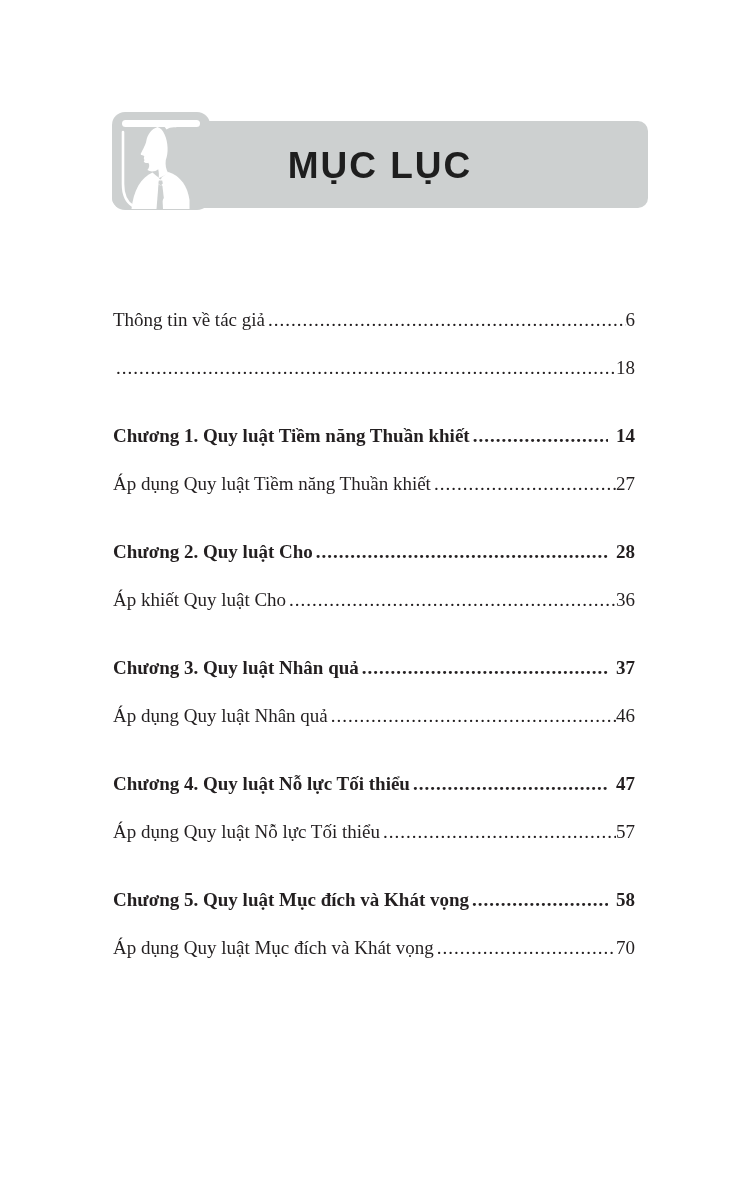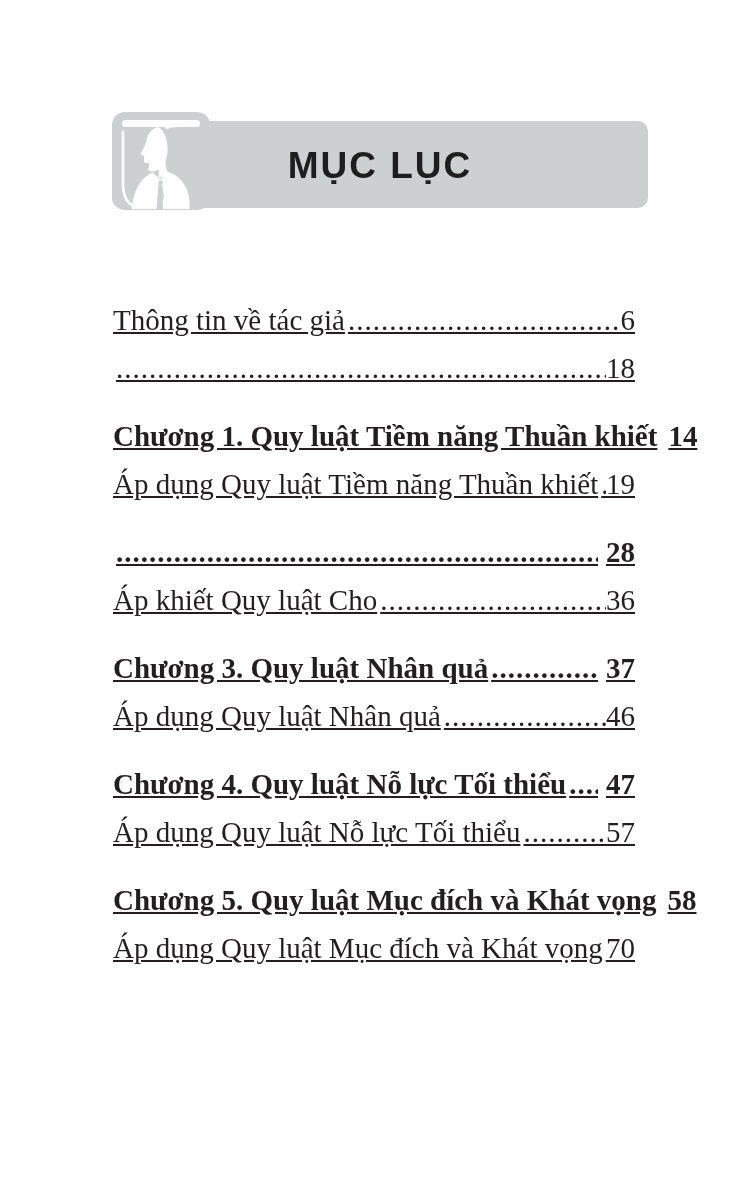--- a/index.html
+++ b/index.html
@@ -21,22 +21,21 @@
     padding-top:2px;
   }
   .logo{
     position:absolute;left:112px;top:112px;width:98px;height:98px;
   }
   .logo svg{display:block;width:98px;height:98px;}
 
   
   .toc{
     position:absolute;left:113px;top:296px;width:522px;
-    font-size:29px;
-    text-decoration:underline;
+    font-size:19px;
   }
   .toc-row{
     height:48px;line-height:48px;
     display:flex;align-items:baseline;white-space:nowrap;
   }
   .toc-row.group-start{margin-top:20px;}
   .toc-row.chapter{font-weight:700;}
   .toc-row .t{flex:0 0 auto;}
   .toc-row .dots{
     flex:1 1 auto;min-width:0;overflow:hidden;
@@ -114,24 +113,25 @@
     </div>
 
     <div class="toc-row chapter group-start">
       <span class="t">Chương 1. Quy luật Tiềm năng Thuần khiết</span>
       <span class="dots"></span>
       <span class="p">14</span>
     </div>
     <div class="toc-row">
       <span class="t">Áp dụng Quy luật Tiềm năng Thuần khiết</span>
       <span class="dots"></span>
-      <span class="p">19</span>
+      <span class="p">27</span>
     </div>
 
     <div class="toc-row chapter group-start">
+      <span class="t">Chương 2. Quy luật Cho</span>
       <span class="dots"></span>
       <span class="p">28</span>
     </div>
     <div class="toc-row">
       <span class="t">Áp khiết Quy luật Cho</span>
       <span class="dots"></span>
       <span class="p">36</span>
     </div>
 
     <div class="toc-row chapter group-start">

